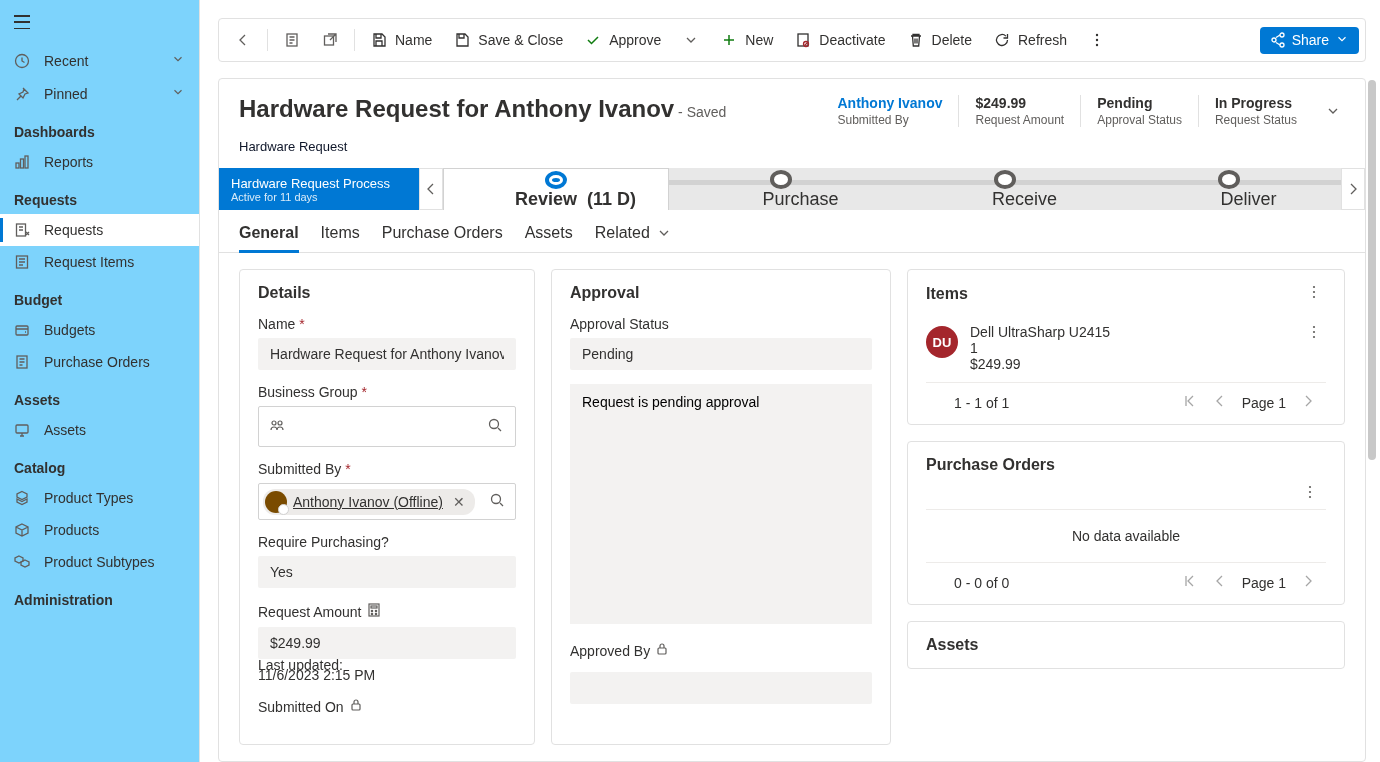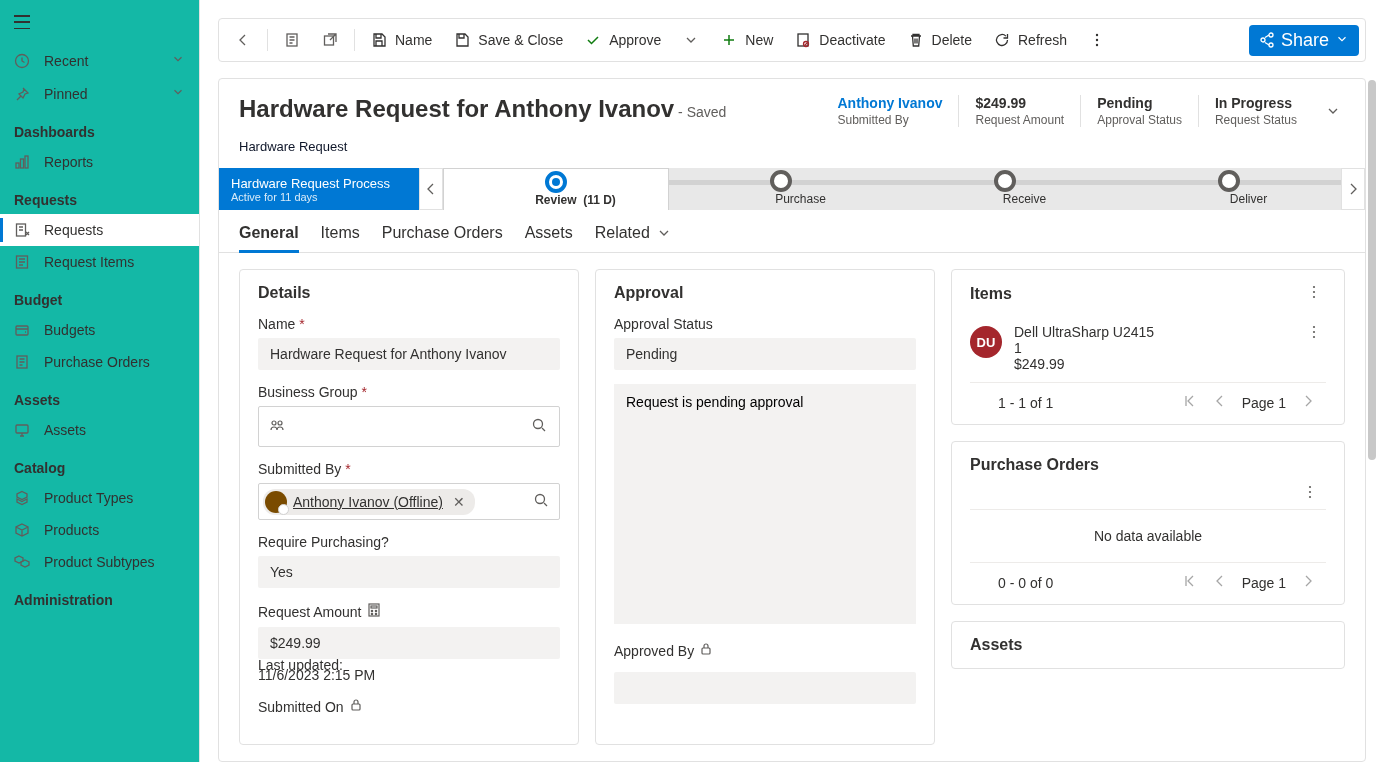--- a/index.html
+++ b/index.html
@@ -1,37 +1,37 @@
 <!DOCTYPE html>
 <html><head>
 <meta charset="utf-8">
 <style>
 * { margin: 0; padding: 0; box-sizing: border-box; font-family: "Segoe UI", "Segoe UI Web (West European)", -apple-system, BlinkMacSystemFont, sans-serif; }
 body { background: #fff; color: #323130; font-size: 14px; overflow: hidden; }
 .app { display: flex; height: 762px; width: 1380px; }
 
 
-.sidebar { width: 200px; background: #14b8a6; border-right: 1px solid #e1e1e1; overflow-y: auto; padding-bottom: 28px; }
+.sidebar { width: 200px; background: #7dd3fc; border-right: 1px solid #e1e1e1; overflow-y: auto; padding-bottom: 28px; }
 .sidebar-top { display:flex; align-items:center; height:44px; padding: 0 14px; }
 .hamburger { width:16px; height:14px; display:flex; flex-direction:column; justify-content:space-between; cursor:pointer; }
 .hamburger span { height:1.5px; background:#323130; }
 .nav-item { display:flex; align-items:center; padding: 8px 14px; gap:14px; cursor:pointer; color:#323130; position:relative; }
 .nav-item .chev { margin-left:auto; color:#605e5c; }
 .nav-section { font-weight:600; padding: 14px 14px 6px 14px; font-size:14px; }
 .nav-active { background:#fff; }
 .nav-active::before { content:""; position:absolute; left:0; top:4px; bottom:4px; width:3px; background:#0078d4; }
 .nav-icon { width:16px; height:16px; color:#605e5c; flex-shrink:0; display:flex; align-items:center; justify-content:center; }
 
 
 .main { flex:1; display:flex; flex-direction:column; padding: 18px 14px 0 18px; overflow:hidden; position:relative; }
 .main-scroll { position:absolute; right:4px; top:80px; bottom:0; width:8px; background:#c8c8c8; border-radius:4px; height:380px; }
 .cmdbar { border:1px solid #e1e1e1; border-radius:4px; display:flex; align-items:center; padding: 4px 6px; gap:2px; height:44px; }
 .cmdbtn { display:flex; align-items:center; gap:8px; padding: 6px 10px; border:none; background:none; cursor:pointer; font-size:14px; color:#323130; border-radius:2px; }
 .cmd-sep { width:1px; height:22px; background:#e1e1e1; margin:0 4px; }
-.cmd-share { margin-left:auto; background:#0078d4; color:#fff; border-radius:4px; padding:5px 10px; display:flex; align-items:center; gap:6px; cursor:pointer; font-size:18px; }
+.cmd-share { margin-left:auto; background:#0078d4; color:#fff; border-radius:4px; padding:5px 10px; display:flex; align-items:center; gap:6px; cursor:pointer; font-size:14px; }
 .cmd-share svg, .cmd-share .chev { color:#fff; }
 
 .record { border:1px solid #e1e1e1; border-radius:4px; margin-top:16px; flex:1; overflow:hidden; display:flex; flex-direction:column; }
 .rec-head { padding: 16px 20px 0 20px; display:flex; justify-content:space-between; align-items:flex-start; }
 .rec-title { font-size:24px; font-weight:600; }
 .rec-saved { color:#605e5c; font-weight:400; font-size:14px; }
 .rec-sub { color:#0f172a; font-size:13px; margin-top:16px; }
 .rec-kpis { display:flex; gap:0; align-items:flex-start; }
 .kpi { padding: 0 16px; border-left:1px solid #e1e1e1; }
 .kpi:first-child { border-left:none; }
@@ -47,32 +47,32 @@
 .bpf-header .bpf-name { font-weight:400; font-size:13px; }
 .bpf-header .bpf-dur { font-size:11px; opacity:.85; }
 .bpf-nav { width:24px; background:#fff; border:1px solid #e1e1e1; display:flex; align-items:center; justify-content:center; cursor:pointer; }
 .bpf-track { flex:1; position:relative; background:#e8e8e8; display:flex; }
 .bpf-line { position:absolute; left:0; right:0; top:12px; height:5px; background:#d2d2d2; }
 .bpf-stage { flex:1; position:relative; display:flex; flex-direction:column; align-items:center; justify-content:flex-start; padding-top:2px; }
 .bpf-circle { width:22px; height:22px; border:4px solid #605e5c; border-radius:50%; background:#fff; z-index:2; }
 .bpf-stage.active { background:#fff; border:1px solid #d2d2d2; border-bottom:none; }
 .bpf-stage.active .bpf-circle { border-color:#0078d4; position:relative; }
 .bpf-stage.active .bpf-circle::after { content:""; position:absolute; inset:3px; background:#0078d4; border-radius:50%; }
-.bpf-label { font-size:12px; margin-top:0;margin-left:39px; }
+.bpf-label { font-size:18px; margin-top:0;margin-left:39px; }
 .bpf-stage.active .bpf-label { font-weight:600; }
 
 .tabs { display:flex; gap:22px; padding:10px 20px 0 20px; border-bottom:1px solid #e1e1e1; }
 .tab { padding:4px 0 10px 0; cursor:pointer; font-size:16px; position:relative; }
 .tab.active { font-weight:600; }
 .tab.active::after { content:""; position:absolute; left:0; right:0; bottom:-1px; height:3px; background:#0078d4; }
 .tab-chev { display:flex; align-items:center; gap:6px; }
 
 .panels { flex:1; overflow-y:auto; padding:16px 20px; display:flex; gap:16px; }
 .card { border:1px solid #e1e1e1; border-radius:4px; background:#fff; }
-.col1 { width:340px; }
+.col1 { width:296px; }
 .col2 { width:340px; }
 .col3 { flex:1; display:flex; flex-direction:column; gap:16px; }
 
 .card-inner { padding:14px 18px; }
 .card-title { font-weight:600; font-size:16px; margin-bottom:14px; display:flex; align-items:center; justify-content:space-between; }
 .field { margin-bottom:14px; }
 .field-label { font-size:14px; margin-bottom:6px; display:flex; align-items:center; gap:4px; }
 .req { color:#a4262c; }
 .lock { color:#605e5c; font-size:12px; }
 .field-input { width:100%; background:#f3f2f1; border:none; padding:8px 12px; font-size:14px; color:#323130; border-radius:2px; }

